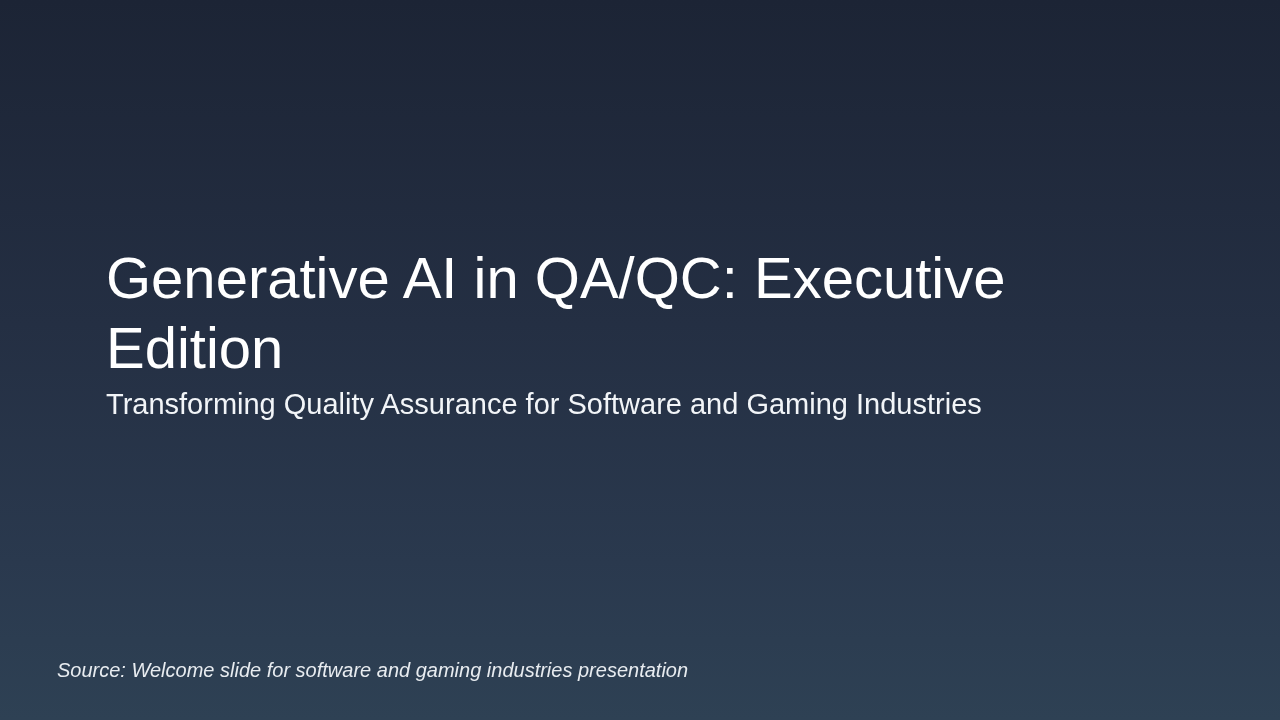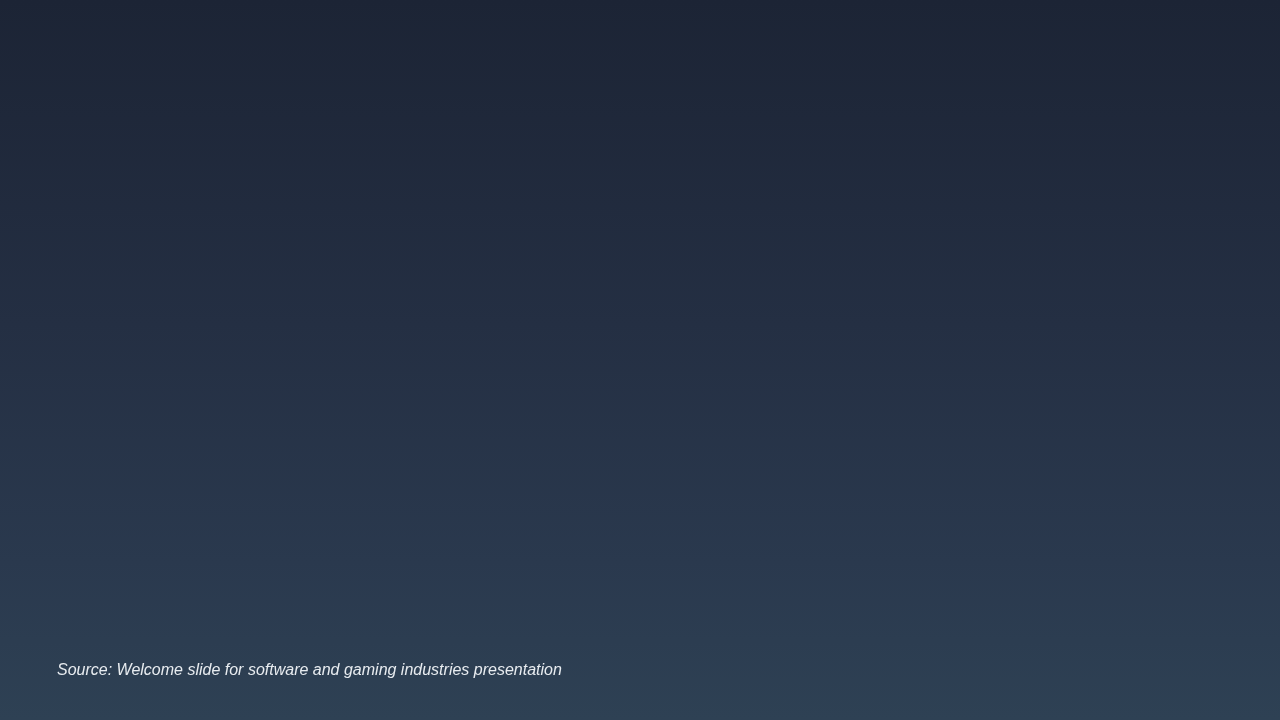--- a/index.html
+++ b/index.html
@@ -50,29 +50,33 @@
     line-height: 38px;
     color: #f2f5f8;
     white-space: nowrap;
   }
 
   .slide-footer {
     position: absolute;
     left: 57px;
     top: 658px;
     font-family: "Liberation Sans", sans-serif;
-    font-size: 16px;
+    font-size: 20px;
     font-style: italic;
     font-weight: 400;
     line-height: 24px;
     color: #e8ecf0;
     white-space: nowrap;
   }
 </style>
 </head>
 <body>
 
 <div class="slide">
 
+  <div class="title-block">
+    <h1 class="slide-title">Generative AI in QA/QC: Executive Edition</h1>
+    <p class="slide-subtitle">Transforming Quality Assurance for Software and Gaming Industries</p>
+  </div>
 
   <div class="slide-footer">Source: Welcome slide for software and gaming industries presentation</div>
 
 </div>
 
 </body></html>

